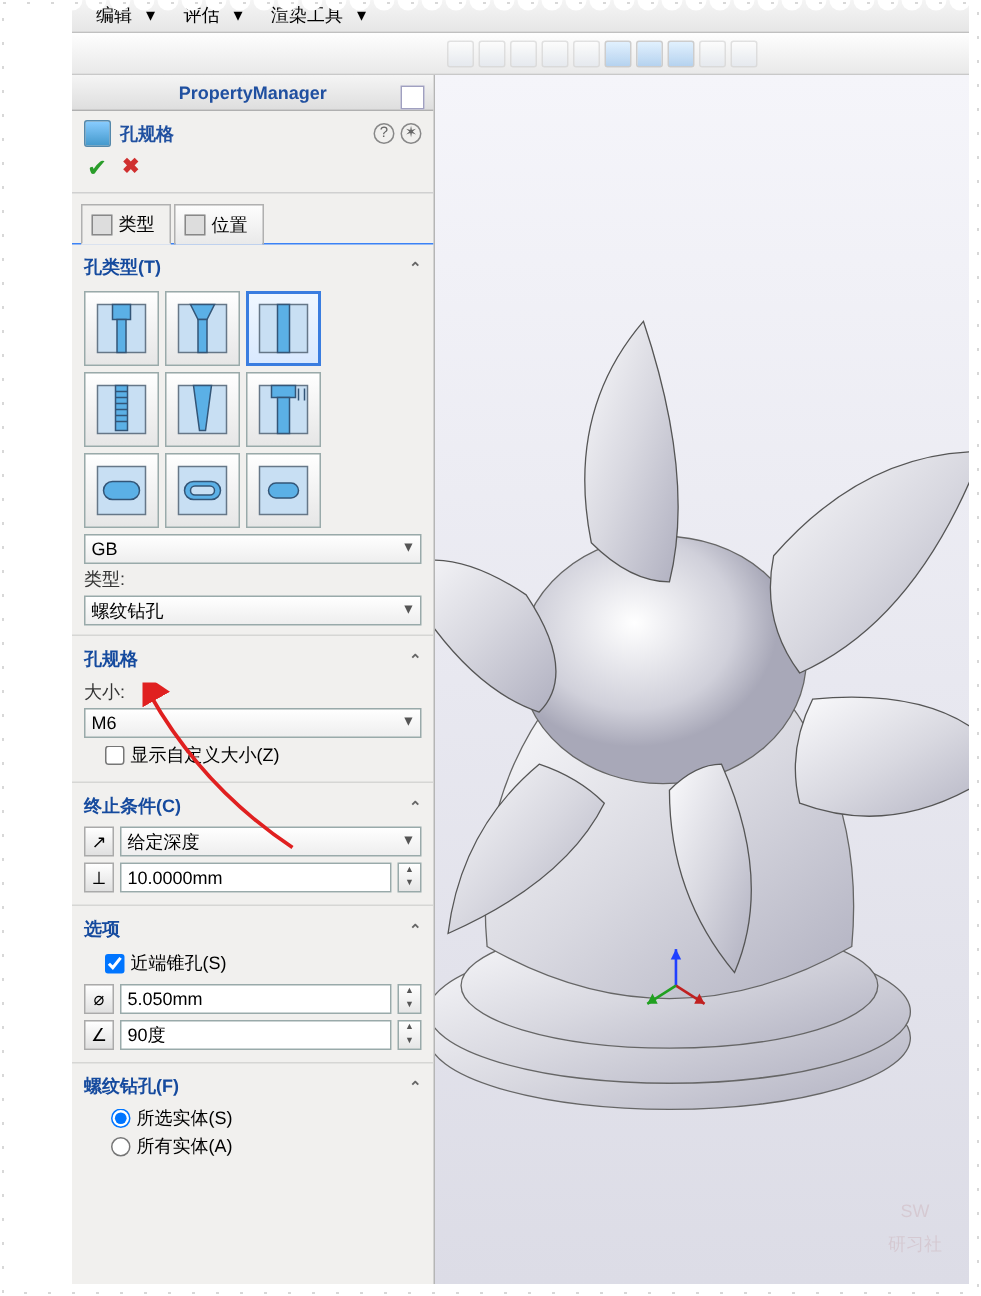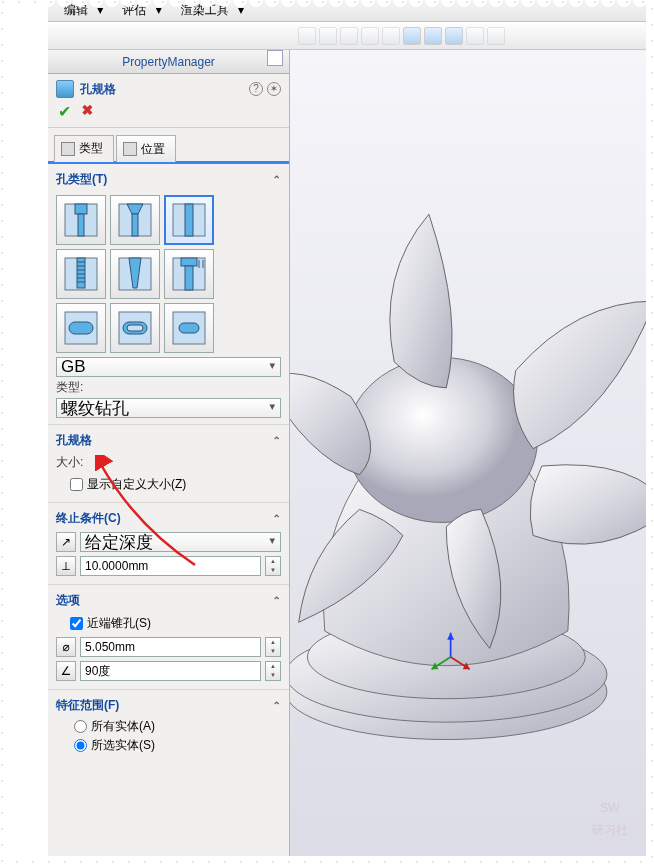--- a/index.html
+++ b/index.html
@@ -5,43 +5,43 @@
 * { box-sizing: border-box; margin: 0; padding: 0; font-family: "Microsoft YaHei", Arial, sans-serif; font-size: 12px; }
 body { width: 654px; height: 864px; position: relative; overflow: hidden; }
 .frame { position: absolute; left: 8px; top: 0; right: 8px; bottom: 8px; background: #fff; display: flex; flex-direction: column; margin-left: 40px; }
 .menubar { height: 22px; background: linear-gradient(#f5f5f5,#e6e6e6); display: flex; align-items: center; padding-left: 4px; gap: 1px; border-bottom: 1px solid #c0c0c0; }
 .menubar span { padding: 2px 6px; cursor: default; }
 .toolbar-top { height: 28px; background: linear-gradient(#fefefe,#e9e9e9); border-bottom: 1px solid #c9c9c9; display:flex; align-items:center; gap:3px; padding-left:250px;}
 .tb-ico { width:18px; height:18px; border:1px solid #c9c9c9; border-radius:2px; background:linear-gradient(#fff,#e0e7f0); opacity:.5;}
 .tb-ico.active{opacity:.9;background:linear-gradient(#dff0ff,#b0d0f0);}
 .main { flex:1; display:flex; overflow:hidden; }
 .panel { width: 242px; background: #f1f0ee; border-right: 1px solid #b5b5b5; display:flex; flex-direction:column; overflow-y:auto;}
-.pm-header { height: 24px; background: linear-gradient(#f5f5f5,#dedede); border-bottom:1px solid #b0b0b0; display:flex; align-items:flex-start; padding:0 6px; font-weight:normal; color:#2050a0; position:relative;}
+.pm-header { height: 24px; background: linear-gradient(#f5f5f5,#dedede); border-bottom:1px solid #b0b0b0; display:flex; align-items:flex-end; padding:0 6px; font-weight:bold; color:#2050a0; position:relative;}
 .pm-header .pin { position:absolute; right:6px; width:16px;height:16px; border:1px solid #a0a0c0; background:#fff;}
 .title-row { display:flex; align-items:center; padding:6px 8px 2px; }
 .title-row .ico { width:18px;height:18px; background:linear-gradient(#8cf,#49c); border-radius:2px; margin-right:6px; border:1px solid #58a;}
 .title-row .t { font-weight:bold; color:#2050a0; }
 .title-row .help { margin-left:auto; display:flex; gap:4px;}
 .title-row .help span{width:14px;height:14px;border:1px solid #888;border-radius:7px;font-size:10px;text-align:center;line-height:12px;color:#666;}
 .ok-row { padding:2px 10px 6px; display:flex; gap:10px; border-bottom:1px solid #d0d0d0;}
 .check { color:#2a9d2a; font-size:16px; cursor:pointer;}
 .xmark { color:#d03030; font-size:14px; font-weight:bold; cursor:pointer;}
-.tabs { display:flex; padding:6px 6px 0; gap:2px; border-bottom:3px solid #3b82f6;}
+.tabs { display:flex; padding:6px 6px 0; gap:2px; border-bottom:1px solid #3b82f6;}
 .tab { padding:4px 10px 4px 6px; border:1px solid #b0b0b0; border-bottom:none; background:linear-gradient(#fdfdfd,#e9e9e9); display:flex; align-items:center; gap:4px; position:relative; top:1px;}
 .tab.active { background:#f1f0ee; border-bottom:1px solid #f1f0ee;}
 .tab .ico{width:14px;height:14px;border:1px solid #888;background:#ddd;}
 .section { padding:4px 8px 6px; border-bottom:1px solid #d6d6d4; }
 .sec-head { font-weight:bold; color:#154a9e; padding:3px 0; display:flex; align-items:center;}
 .sec-head .chev { margin-left:auto; font-size:10px; color:#666;}
 .hole-grid { display:grid; grid-template-columns:repeat(3,50px); gap:4px; padding:4px 0;}
 .hole-btn { width:50px; height:50px; border:1px solid #9aa; background:linear-gradient(#fff,#e6e6e6); display:flex; align-items:center; justify-content:center; cursor:pointer;}
 .hole-btn.sel { border:2px solid #3a7de0; background:linear-gradient(#f0f7ff,#d9e9ff);}
 .hole-svg{width:40px;height:40px;}
 label.lbl { display:block; color:#333; padding:2px 0;}
-.combo { width:100%; height:20px; border:1px solid #9aa; background:linear-gradient(#fff,#eee); padding:0 4px; font-size:17px; appearance:none; position:relative;}
+.combo { width:100%; height:20px; border:1px solid #9aa; background:linear-gradient(#fff,#eee); padding:0 4px; font-size:12px; appearance:none; position:relative;}
 .combo-wrap{position:relative;}
 .combo-wrap::after{content:"▾"; position:absolute; right:6px; top:2px; font-size:11px; color:#555; pointer-events:none;}
 .chk-row{display:flex;align-items:center;gap:4px;padding:3px 14px;}
 .spin-row{display:flex;align-items:center;gap:4px;padding:2px 0;}
 .spin-row .ico{width:20px;height:20px;border:1px solid #aaa;background:linear-gradient(#fff,#e0e0e0);display:flex;align-items:center;justify-content:center;}
 .spin-row input{flex:1;height:20px;border:1px solid #9aa;padding:0 4px;}
 .spin-row .spin{width:16px;height:20px;border:1px solid #9aa;background:linear-gradient(#fff,#e6e6e6);display:flex;flex-direction:column;}
 .spin-row .spin span{flex:1;font-size:6px;text-align:center;line-height:9px;color:#555;}
 .radio-row{display:flex;align-items:center;gap:4px;padding:1px 0 1px 18px;}
 .viewport { flex:1; background: linear-gradient(180deg,#f5f5fa 0%,#e8e8f0 50%,#dcdce6 100%); position:relative; overflow:hidden;}
@@ -373,20 +373,21 @@
         <label class="lbl">类型:</label>
         <div class="combo-wrap"><input class="combo" readonly="" value="螺纹钻孔" style=""></div>
       </div>
 
       <div class="section">
         <div class="sec-head">
             <span>孔规格</span>
             <span class="chev">⌃</span>
           </div>
         <label class="lbl">大小:</label>
+        <div class="combo-wrap"><input class="combo" readonly="" value="M6" style=""></div>
         <div class="chk-row">
           <input type="checkbox" style="">
           <span>显示自定义大小(Z)</span>
         </div>
       </div>
 
       <div class="section">
         <div class="sec-head">
             <span>终止条件(C)</span>
             <span class="chev">⌃</span>
@@ -427,30 +428,30 @@
           <input value="90度" style="">
           <span class="spin">
               <span>▲</span>
               <span>▼</span>
             </span>
         </div>
       </div>
 
       <div class="section" style="border-bottom:none">
         <div class="sec-head">
-            <span>特征范围(F)</span>
+            <span>螺纹钻孔(F)</span>
             <span class="chev">⌃</span>
+          </div>
+        <div class="radio-row">
+            <input type="radio" name="fs" checked="" style="">
+            <span>所选实体(S)</span>
           </div>
         <div class="radio-row">
             <input type="radio" name="fs" style="">
             <span>所有实体(A)</span>
-          </div>
-        <div class="radio-row">
-            <input type="radio" name="fs" checked="" style="">
-            <span>所选实体(S)</span>
           </div>
       </div>
     </div>
 
     <div class="viewport">
       <svg width="100%" height="100%" viewBox="0 0 410 810">
         <defs>
           <linearGradient id="steel" x1="0" y1="0" x2="1" y2="1">
             <stop offset="0" stop-color="#fafafc"></stop>
               <stop offset=".5" stop-color="#d8d8e0"></stop>

